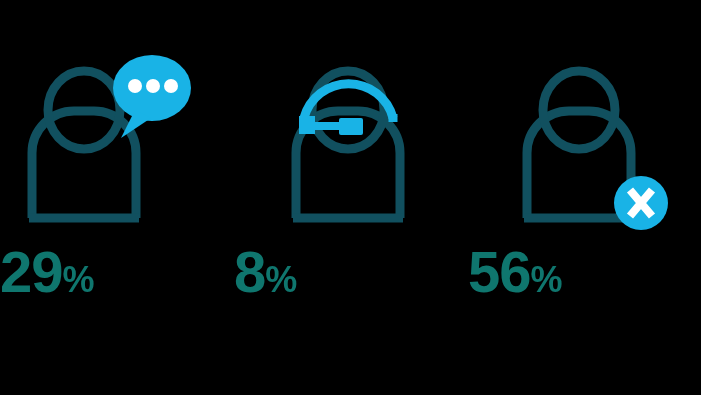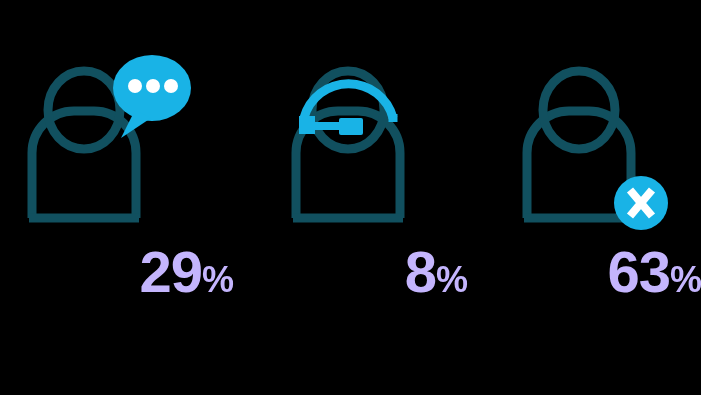--- a/index.html
+++ b/index.html
@@ -38,22 +38,22 @@
   .icon-wrap svg {
     display: block;
     margin: 0 auto;
   }
 
   .pct-label {
     position: absolute;
     left: 0;
     top: 243px;
     width: 233px;
-    text-align: right;
-    color: #c4b5fd;
+    text-align: left;
+    color: #0f766e;
     font-family: "Liberation Sans", sans-serif;
     font-weight: bold;
     line-height: 1;
     white-space: nowrap;
   }
   .pct-num {
     font-size: 58px;
     letter-spacing: -1px;
     vertical-align: baseline;
   }
@@ -132,18 +132,18 @@
 
         <ellipse cx="94" cy="70" rx="36" ry="39" fill="none" stroke="#11505F" stroke-width="9"></ellipse>
 
         <circle cx="156" cy="163" r="27" fill="#19B3E6"></circle>
 
         <path d="M 145 150 L 167 176 M 167 150 L 145 176" stroke="#FFFFFF" stroke-width="8" stroke-linecap="butt"></path>
       </svg>
     </div>
 
     <div class="pct-label">
-      <span class="pct-num">63</span><span class="pct-sign">%</span>
+      <span class="pct-num">56</span><span class="pct-sign">%</span>
     </div>
 
   </div>
 
 </div>
 
 </body></html>

